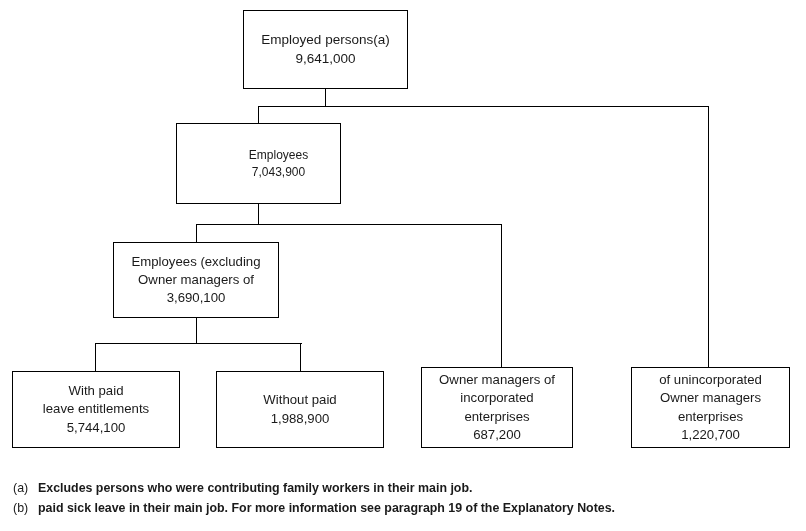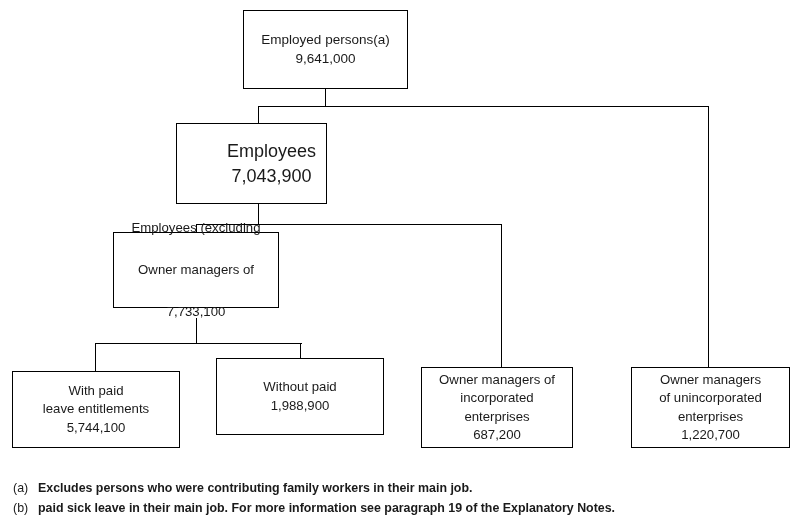--- a/index.html
+++ b/index.html
@@ -35,24 +35,24 @@
     line-height: 1.38;
     color: #1a1a1a;
     z-index: 2;
   }
   .node .line {
     display: block;
     white-space: nowrap;
   }
   
   #node-root      { left: 243px; top: 10px;  width: 165px; height: 79px;  font-size: 13.5px; }
-  #node-employees { left: 176px; top: 123px; width: 151px; height: 81px;  font-size: 18px; padding-left: 40px; }
-  #node-excl      { left: 113px; top: 232px; width: 166px; height: 76px;  font-size: 13.2px; gap: 24px; }
+  #node-employees { left: 176px; top: 123px; width: 165px; height: 81px;  font-size: 12px; padding-left: 40px; }
+  #node-excl      { left: 113px; top: 242px; width: 166px; height: 76px;  font-size: 13.2px; }
   #node-with      { left: 12px;  top: 371px; width: 168px; height: 77px;  font-size: 13.2px; }
-  #node-without   { left: 216px; top: 358px; width: 168px; height: 77px;  font-size: 13.2px; }
+  #node-without   { left: 216px; top: 371px; width: 168px; height: 77px;  font-size: 13.2px; }
   #node-inc       { left: 421px; top: 367px; width: 152px; height: 81px;  font-size: 13.2px; }
   #node-uninc     { left: 631px; top: 367px; width: 159px; height: 81px;  font-size: 13.2px; }
 
   
   .conn {
     position: absolute;
     background: #000000;
     z-index: 1;
   }
   .conn.v { width: 1.4px; }
@@ -108,21 +108,21 @@
   </div>
 
   <div class="node" id="node-employees">
     <span class="line">Employees</span>
     <span class="line">7,043,900</span>
   </div>
 
   <div class="node" id="node-excl">
     <span class="line">Employees (excluding</span>
     <span class="line">Owner managers of</span>
-    <span class="line">7,733,100</span>
+    <span class="line">3,690,100</span>
   </div>
 
   <div class="node" id="node-with">
     <span class="line">With paid</span>
     <span class="line">leave entitlements</span>
     <span class="line">5,744,100</span>
   </div>
 
   <div class="node" id="node-without">
     <span class="line">Without paid</span>
@@ -130,22 +130,22 @@
   </div>
 
   <div class="node" id="node-inc">
     <span class="line">Owner managers of</span>
     <span class="line">incorporated</span>
     <span class="line">enterprises</span>
     <span class="line">687,200</span>
   </div>
 
   <div class="node" id="node-uninc">
+    <span class="line">of unincorporated</span>
     <span class="line">Owner managers</span>
-    <span class="line">of unincorporated</span>
     <span class="line">enterprises</span>
     <span class="line">1,220,700</span>
   </div>
 
 </div>
 
 <div id="footnotes">
   <div class="footnote">
     <span class="marker">(a)</span>
     <span class="fn-text">

